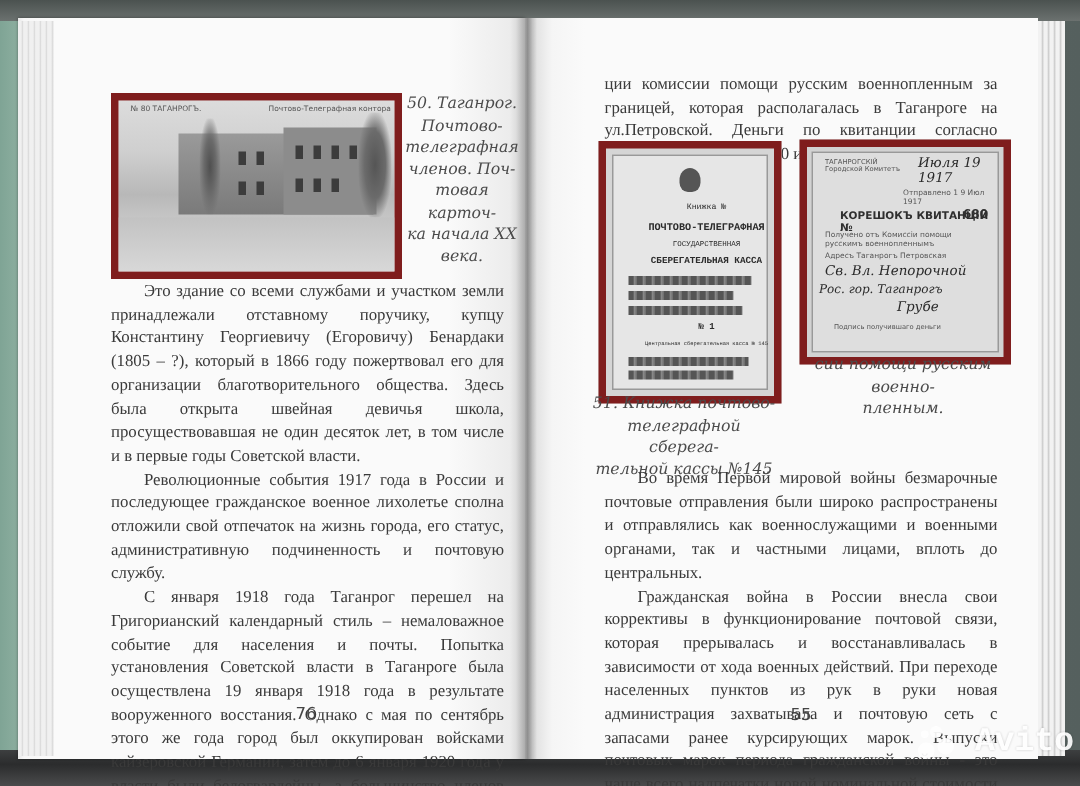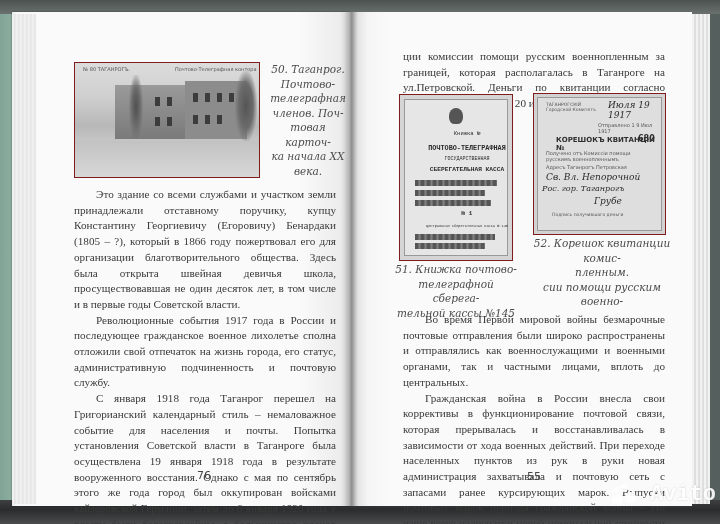--- a/index.html
+++ b/index.html
@@ -11,21 +11,21 @@
   .page-left-edges{position:absolute;left:12px;top:14px;width:24px;height:490px;background:repeating-linear-gradient(90deg,#f0f0f0 0,#f0f0f0 2px,#dcdcdc 3px,#f5f5f5 4px);}
   .page-right{position:absolute;left:350px;top:12px;width:342px;height:494px;background:linear-gradient(90deg,#b9b9b9 0,#dedede 5px,#f5f5f5 18px,#fafafa 40px,#fafafa 100%);}
   .page-right-edges{position:absolute;left:692px;top:14px;width:18px;height:490px;background:repeating-linear-gradient(90deg,#f2f2f2 0,#f2f2f2 2px,#cfcfcf 3px,#ececec 4px);}
   .spine{position:absolute;left:344px;top:12px;width:14px;height:494px;background:linear-gradient(90deg,rgba(0,0,0,0) 0,rgba(0,0,0,.15) 45%,rgba(0,0,0,.28) 55%,rgba(0,0,0,0) 100%);}
 
   .text{position:absolute;font-size:11.2px;line-height:15.7px;color:#3a3a3a;text-align:justify;}
   .text p{margin:0;text-indent:22px;}
   .caption{position:absolute;font-style:italic;color:#4b4b4b;font-family:"DejaVu Serif",serif;font-size:10.5px;line-height:14.5px;text-align:center;}
   .pagenum{position:absolute;font-family:"DejaVu Sans",sans-serif;font-size:11px;color:#444;}
 
-  .photo{position:absolute;border:1px solid #7f1d1d;overflow:hidden;}
+  .photo{position:absolute;border:5px solid #7f1d1d;overflow:hidden;}
   .photo-building{left:74px;top:62px;width:184px;height:114px;background:linear-gradient(180deg,#dcdcdc 0,#cfcfcf 30%,#b8b8b8 55%,#c7c7c7 70%,#dadada 100%);}
   .photo-building .bldg{position:absolute;left:40px;top:22px;width:130px;height:54px;background:linear-gradient(180deg,#9a9a9a,#7a7a7a);}
   .photo-building .bldg2{position:absolute;left:110px;top:18px;width:62px;height:58px;background:#8c8c8c;}
   .photo-building .win{position:absolute;width:5px;height:9px;background:#3c3c3c;}
   .photo-building .tree{position:absolute;left:54px;top:12px;width:14px;height:64px;background:radial-gradient(ellipse at center,#4f4f4f 0,#6a6a6a 40%,rgba(0,0,0,0) 75%);}
   .photo-building .tree2{position:absolute;left:160px;top:8px;width:22px;height:70px;background:radial-gradient(ellipse at center,#555 0,#6b6b6b 45%,rgba(0,0,0,0) 75%);}
   .photo-building .road{position:absolute;left:0;top:78px;width:184px;height:36px;background:linear-gradient(180deg,#c2c2c2,#d8d8d8);}
   .photo-building .hdr{position:absolute;left:8px;top:3px;font-size:5px;color:#555;font-family:"DejaVu Sans",sans-serif;}
   .photo-building .hdr2{position:absolute;left:100px;top:3px;font-size:5px;color:#555;font-family:"DejaVu Sans",sans-serif;}
 
@@ -135,23 +135,22 @@
     <div class="small" style="left:8px;top:52px;width:110px;font-size:5px;">Получено отъ Комиссіи помощи русскимъ военнопленнымъ</div>
     <div class="small" style="left:8px;top:66px;font-size:5px;">Адресъ  Таганрогъ  Петровская</div>
     <div class="hand" style="left:8px;top:74px;">Св. Вл. Непорочной</div>
     <div class="hand" style="left:4px;top:86px;font-size:8px;">Рос. гор. Таганрогъ</div>
     <div class="hand" style="left:56px;top:98px;">Грубе</div>
     <div class="small" style="left:14px;top:114px;">Подпись получившаго деньги</div>
   </div>
 </div>
 
 <div class="caption" style="left:528px;top:236px;width:148px;">
-  <div>52. Корешок квитанции комис-</div>
+  <div>сии помощи русским военно-</div>
   <div>пленным.</div>
-  <div>сии помощи русским военно-</div>
 </div>
 
 <div class="text" style="left:403px;top:312px;width:262px;">
   <p>Во время Первой мировой войны безмарочные почтовые отправления были широко распространены и отправлялись как военнослужащими и военными органами, так и частными лицами, вплоть до центральных.</p>
   <p>Гражданская война в России внесла свои коррективы в функционирование почтовой связи, которая прерывалась и восстанавливалась в зависимости от хода военных действий. При переходе населенных пунктов из рук в руки новая администрация захватывала и почтовую сеть с запасами ранее курсирующих марок. Выпуски почтовых марок периода гражданской войны - это чаще всего надпечатки новой номинальной стоимости на марках царской России. Реже изготавливались новые марки оригинальных рисунков. Например, 20 ноября 1918 года в Ростове-на-Дону администрацией Донской области, контроли-</p>
 </div>
 
 <div class="pagenum" style="left:527px;top:470px;">55</div>
 
 <div class="avito">

